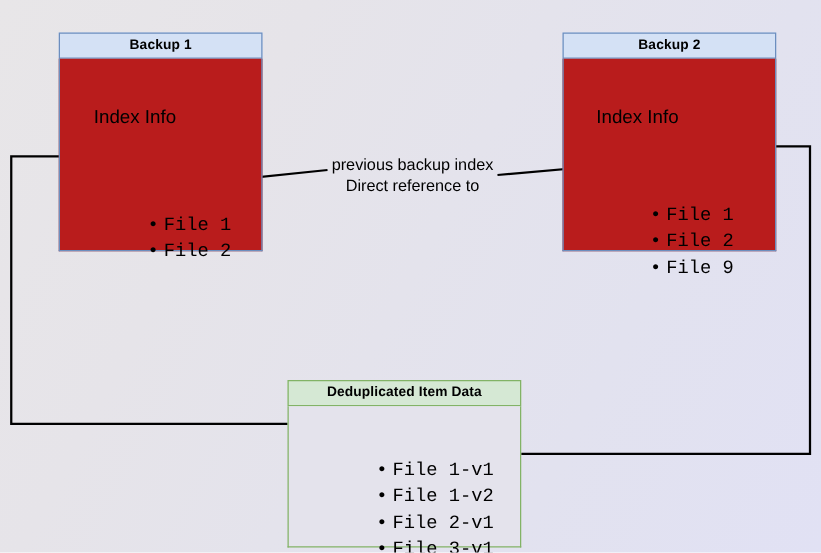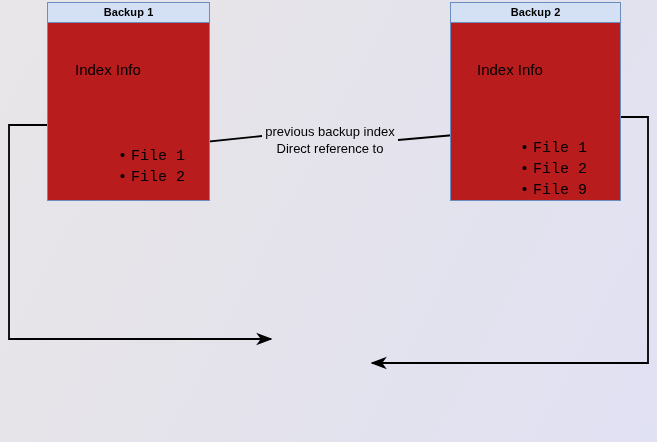--- a/index.html
+++ b/index.html
@@ -30,20 +30,21 @@
     box-sizing: border-box;
     text-align: center;
     font-weight: bold;
     font-size: 11px;
     line-height: 1;
     color: #000000;
     display: flex;
     align-items: center;
     justify-content: center;
     letter-spacing: 0.1px;
+    margin-top: 24px;
   }
   .node .node-body {
     box-sizing: border-box;
     flex: 1 1 auto;
     position: relative;
   }
 
   
   .node.blue .node-header {
     background: #d4e1f5;
@@ -156,19 +157,30 @@
     <div class="node-body">
       <div class="index-label" style="left:26px; top:39px;">Index Info</div>
       <ul class="file-list" style="left:53px; top:100px;">
         <li>File 1</li>
         <li>File 2</li>
         <li>File 9</li>
       </ul>
     </div>
   </div>
 
+  <div class="node green" style="left:230px; top:280px; width:187px; height:158px;">
+    <div class="node-header">Deduplicated Item Data</div>
+    <div class="node-body">
+      <ul class="file-list" style="left:54px; top:26px;">
+        <li>File 1-v1</li>
+        <li>File 1-v2</li>
+        <li>File 2-v1</li>
+        <li>File 3-v1</li>
+      </ul>
+    </div>
+  </div>
 
   <div class="caption" style="left:250px; top:123px; width:160px;">
     <div>previous backup index</div>
     <div>Direct reference to</div>
   </div>
 
 </div>
 
 </body></html>

